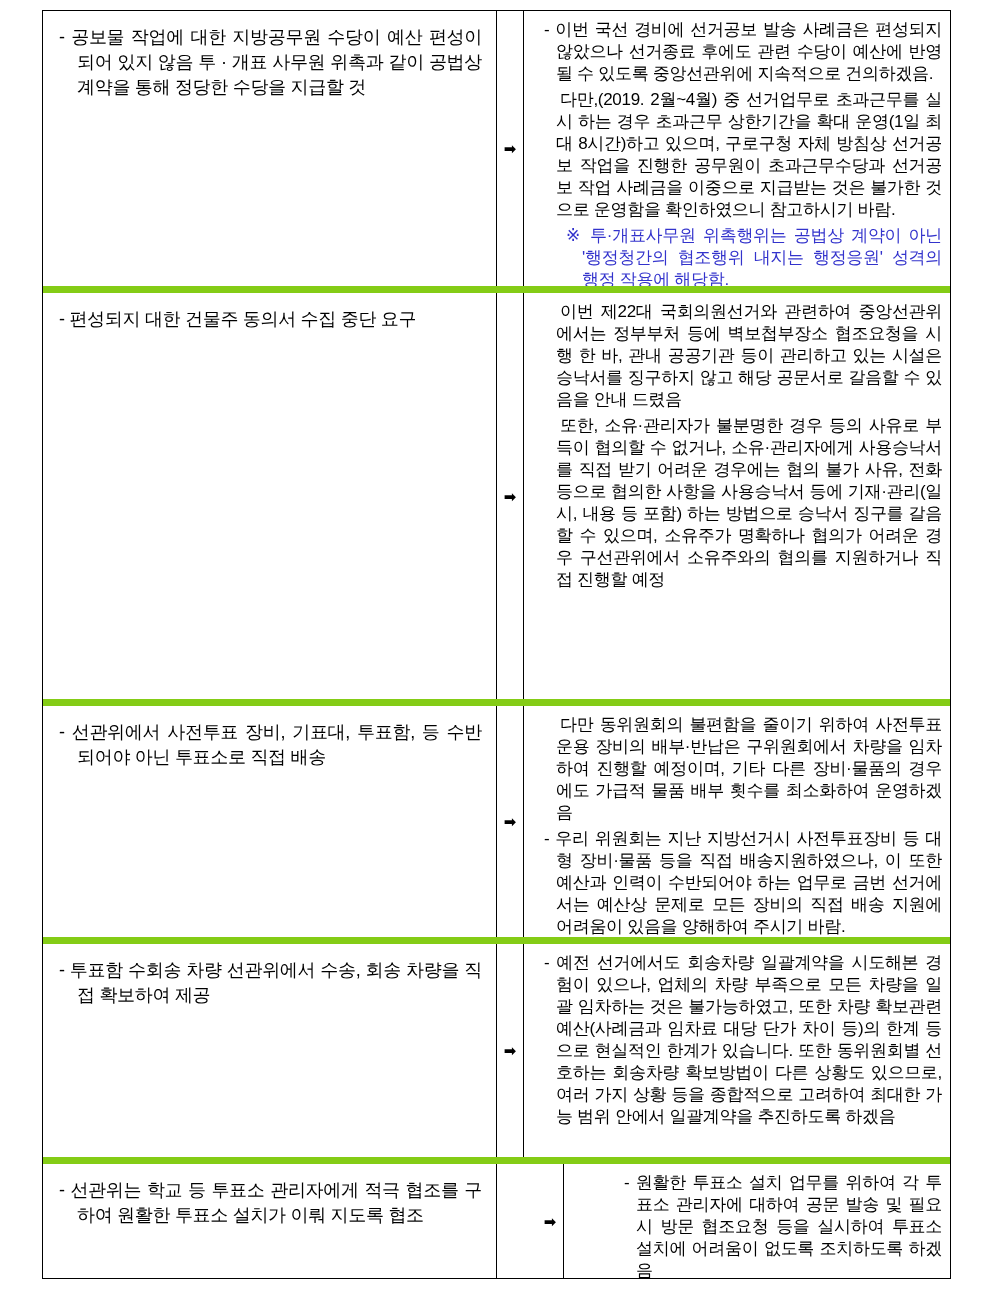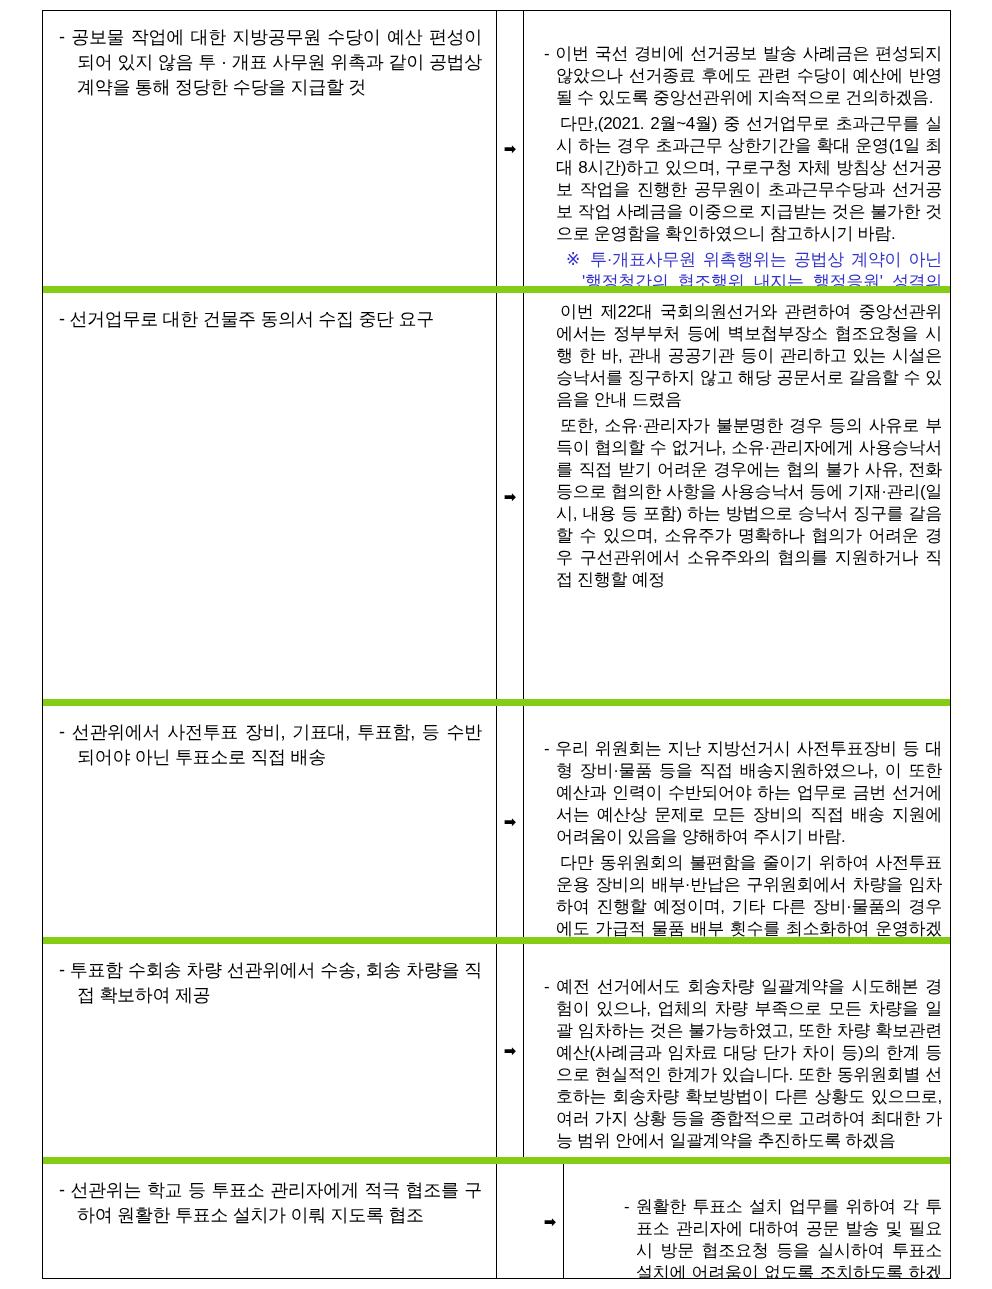--- a/index.html
+++ b/index.html
@@ -48,21 +48,21 @@
   .para{
     margin:0 0 4px 0;
     text-align:justify;
     word-break:break-all;
     letter-spacing:-0.3px;
   }
   .left .para{
     padding-left:18px;text-indent:-18px;
   }
   .right .bullet{
-    padding-left:22px;text-indent:-12px;margin-top:24px;
+    padding-left:22px;text-indent:-12px;
   }
   .right .cont{
     padding-left:22px;text-indent:4px;
   }
   .right .note{
     padding-left:48px;text-indent:-16px;
     color:var(--note-color,#3333cc);
   }
   .arrow{
     font-size:15px;font-weight:bold;color:#000;
@@ -76,46 +76,46 @@
   <div class="doc-table">
       <div class="row">
         <div class="cell left">
           <p class="para">- 공보물 작업에 대한 지방공무원 수당이 예산 편성이 되어 있지 않음 투 · 개표 사무원 위촉과 같이 공법상 계약을 통해 정당한 수당을 지급할 것</p>
         </div>
         <div class="cell mid">
           <span class="arrow">➡</span>
         </div>
         <div class="cell right">
           <p class="para bullet">- 이번 국선 경비에 선거공보 발송 사례금은 편성되지 않았으나 선거종료 후에도 관련 수당이 예산에 반영 될 수 있도록 중앙선관위에 지속적으로 건의하겠음.</p>
-          <p class="para cont">다만,(2021. 2월~4월) 중 선거업무로 초과근무를 실시 하는 경우 초과근무 상한기간을 확대 운영(1일 최대 8시간)하고 있으며, 구로구청 자체 방침상 선거공보 작업을 진행한 공무원이 초과근무수당과 선거공보 작업 사례금을 이중으로 지급받는 것은 불가한 것으로 운영함을 확인하였으니 참고하시기 바람.</p>
+          <p class="para cont">다만,(2019. 2월~4월) 중 선거업무로 초과근무를 실시 하는 경우 초과근무 상한기간을 확대 운영(1일 최대 8시간)하고 있으며, 구로구청 자체 방침상 선거공보 작업을 진행한 공무원이 초과근무수당과 선거공보 작업 사례금을 이중으로 지급받는 것은 불가한 것으로 운영함을 확인하였으니 참고하시기 바람.</p>
           <p class="para note">※ 투·개표사무원 위촉행위는 공법상 계약이 아닌 '행정청간의 협조행위 내지는 행정응원' 성격의 행정 작용에 해당함.</p>
         </div>
       </div>
       <div class="row">
         <div class="cell left">
-          <p class="para">- 선거업무로 대한 건물주 동의서 수집 중단 요구</p>
+          <p class="para">- 편성되지 대한 건물주 동의서 수집 중단 요구</p>
         </div>
         <div class="cell mid">
           <span class="arrow">➡</span>
         </div>
         <div class="cell right">
           <p class="para cont">이번 제22대 국회의원선거와 관련하여 중앙선관위에서는 정부부처 등에 벽보첩부장소 협조요청을 시행 한 바, 관내 공공기관 등이 관리하고 있는 시설은 승낙서를 징구하지 않고 해당 공문서로 갈음할 수 있음을 안내 드렸음</p>
           <p class="para cont">또한, 소유·관리자가 불분명한 경우 등의 사유로 부득이 협의할 수 없거나, 소유·관리자에게 사용승낙서를 직접 받기 어려운 경우에는 협의 불가 사유, 전화 등으로 협의한 사항을 사용승낙서 등에 기재·관리(일시, 내용 등 포함) 하는 방법으로 승낙서 징구를 갈음할 수 있으며, 소유주가 명확하나 협의가 어려운 경우 구선관위에서 소유주와의 협의를 지원하거나 직접 진행할 예정</p>
         </div>
       </div>
       <div class="row">
         <div class="cell left">
           <p class="para">- 선관위에서 사전투표 장비, 기표대, 투표함, 등 수반되어야 아닌 투표소로 직접 배송</p>
         </div>
         <div class="cell mid">
           <span class="arrow">➡</span>
         </div>
         <div class="cell right">
+          <p class="para cont">다만 동위원회의 불편함을 줄이기 위하여 사전투표운용 장비의 배부·반납은 구위원회에서 차량을 임차하여 진행할 예정이며, 기타 다른 장비·물품의 경우에도 가급적 물품 배부 횟수를 최소화하여 운영하겠음</p>
           <p class="para bullet">- 우리 위원회는 지난 지방선거시 사전투표장비 등 대형 장비·물품 등을 직접 배송지원하였으나, 이 또한 예산과 인력이 수반되어야 하는 업무로 금번 선거에서는 예산상 문제로 모든 장비의 직접 배송 지원에 어려움이 있음을 양해하여 주시기 바람.</p>
-          <p class="para cont">다만 동위원회의 불편함을 줄이기 위하여 사전투표운용 장비의 배부·반납은 구위원회에서 차량을 임차하여 진행할 예정이며, 기타 다른 장비·물품의 경우에도 가급적 물품 배부 횟수를 최소화하여 운영하겠음</p>
         </div>
       </div>
       <div class="row">
         <div class="cell left">
           <p class="para">- 투표함 수회송 차량 선관위에서 수송, 회송 차량을 직접 확보하여 제공</p>
         </div>
         <div class="cell mid">
           <span class="arrow">➡</span>
         </div>
         <div class="cell right">

